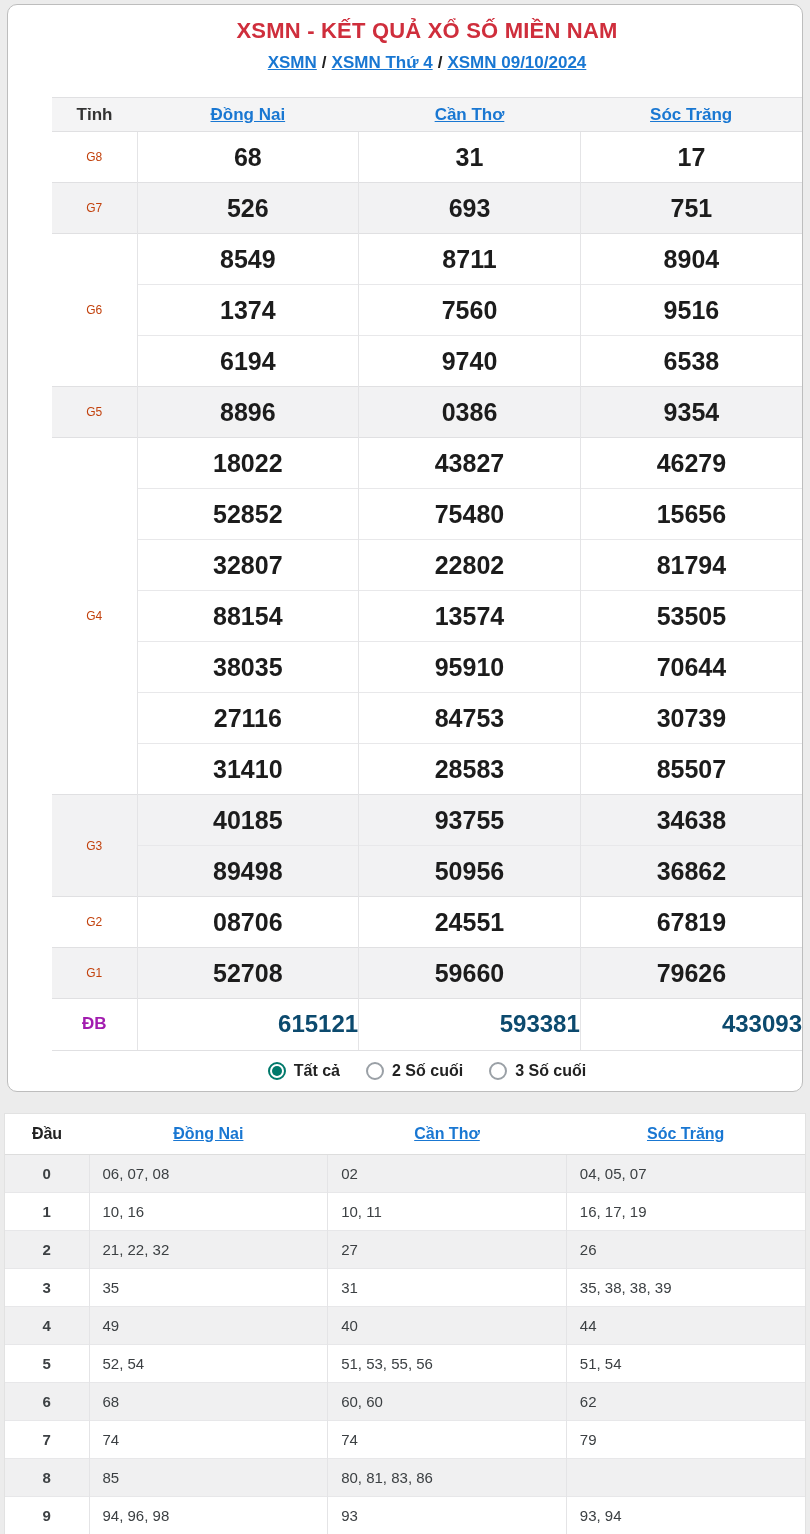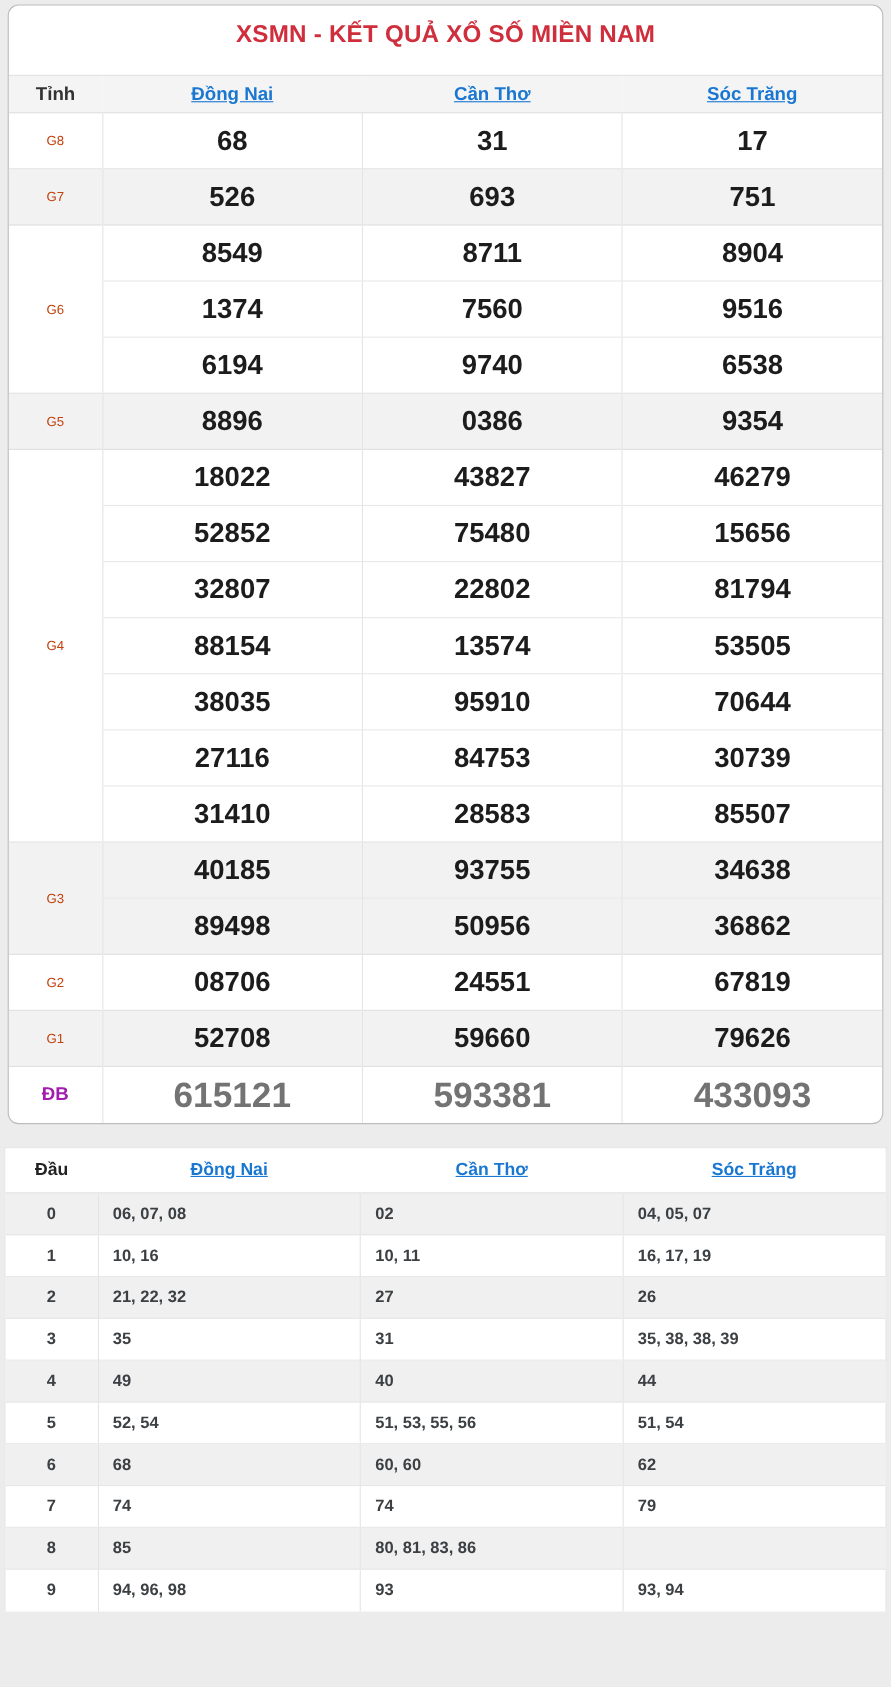--- a/index.html
+++ b/index.html
@@ -10,20 +10,21 @@
   }
   body { height: 1534px; overflow: hidden; }
 
   
   .card {
     margin: 4px 7px 0 7px;
     background: #ffffff;
     border: 1px solid #bdbdbd;
     border-radius: 10px;
     overflow: hidden;
+    padding-left: 44px;
   }
   .page-title {
     padding-top: 13px;
     text-align: center;
     font-size: 22px;
     font-weight: 600;
     letter-spacing: 0.2px;
     color: #cf2e3c;
   }
   .breadcrumb {
@@ -71,21 +72,21 @@
     vertical-align: middle;
     font-size: 25px;
     font-weight: bold;
     color: #1c1c1c;
     border-left: 1px solid #e4e4e6;
   }
   .results tr.grouptop td { border-top: 1px solid #e0e0e2; }
   .results tr.subrow td.num { border-top: 1px solid #e8e8ea; }
   .results tr.alt td { background: #f2f2f3; }
   .results tr.special td.prize { color: #a21caf; font-weight: bold; font-size: 17px; }
-  .results tr.special td.num { color: #737373; font-size: 32px; }
+  .results tr.special td.num { color: #0c4a6e; font-size: 24px; text-align: right; }
 
   .filter-row {
     border-top: 1px solid #e0e0e2;
     height: 41px;
     display: flex;
     align-items: center;
     justify-content: center;
     gap: 26px;
   }
   .radio-opt {
@@ -132,32 +133,33 @@
     text-align: center;
     font-size: 15px;
     font-weight: bold;
     color: #3c4043;
   }
   .head-table td.vals {
     height: 38px;
     text-align: left;
     padding-left: 13px;
     font-size: 15px;
-    font-weight: bold;
+    font-weight: normal;
     color: #3c4043;
     border-left: 1px solid #e4e4e6;
   }
   .head-table tbody tr { border-top: 1px solid #e7e7e9; }
   .head-table tbody tr.alt td { background: #f0f0f1; }
 </style>
 </head>
 <body>
 
 <div class="card">
   <div class="page-title">XSMN - KẾT QUẢ XỔ SỐ MIỀN NAM</div>
+  <div class="breadcrumb"><span class="bc-link">XSMN</span><span class="bc-sep">/</span><span class="bc-link">XSMN Thứ 4</span><span class="bc-sep">/</span><span class="bc-link">XSMN 09/10/2024</span></div>
 
   <table class="results">
     <colgroup>
       <col class="c-prize">
         <col>
         <col>
         <col>
     </colgroup>
     <thead>
       <tr class="hdr">
@@ -263,20 +265,40 @@
         </tr>
         <tr class="grouptop special">
           <td class="prize" rowspan="1">ĐB</td>
           <td class="num">615121</td>
           <td class="num">593381</td>
           <td class="num">433093</td>
         </tr>
       </tbody>
   </table>
 
+  <div class="filter-row">
+      <label class="radio-opt checked">
+        <span class="radio-circle">
+          <span class="radio-dot"></span>
+        </span>
+        <span>Tất cả</span>
+      </label>
+      <label class="radio-opt">
+        <span class="radio-circle">
+          <span class="radio-dot"></span>
+        </span>
+        <span>2 Số cuối</span>
+      </label>
+      <label class="radio-opt">
+        <span class="radio-circle">
+          <span class="radio-dot"></span>
+        </span>
+        <span>3 Số cuối</span>
+      </label>
+    </div>
 </div>
 
 <div class="head-wrap">
   <table class="head-table">
     <colgroup>
       <col class="c-digit">
         <col>
         <col>
         <col>
     </colgroup>

